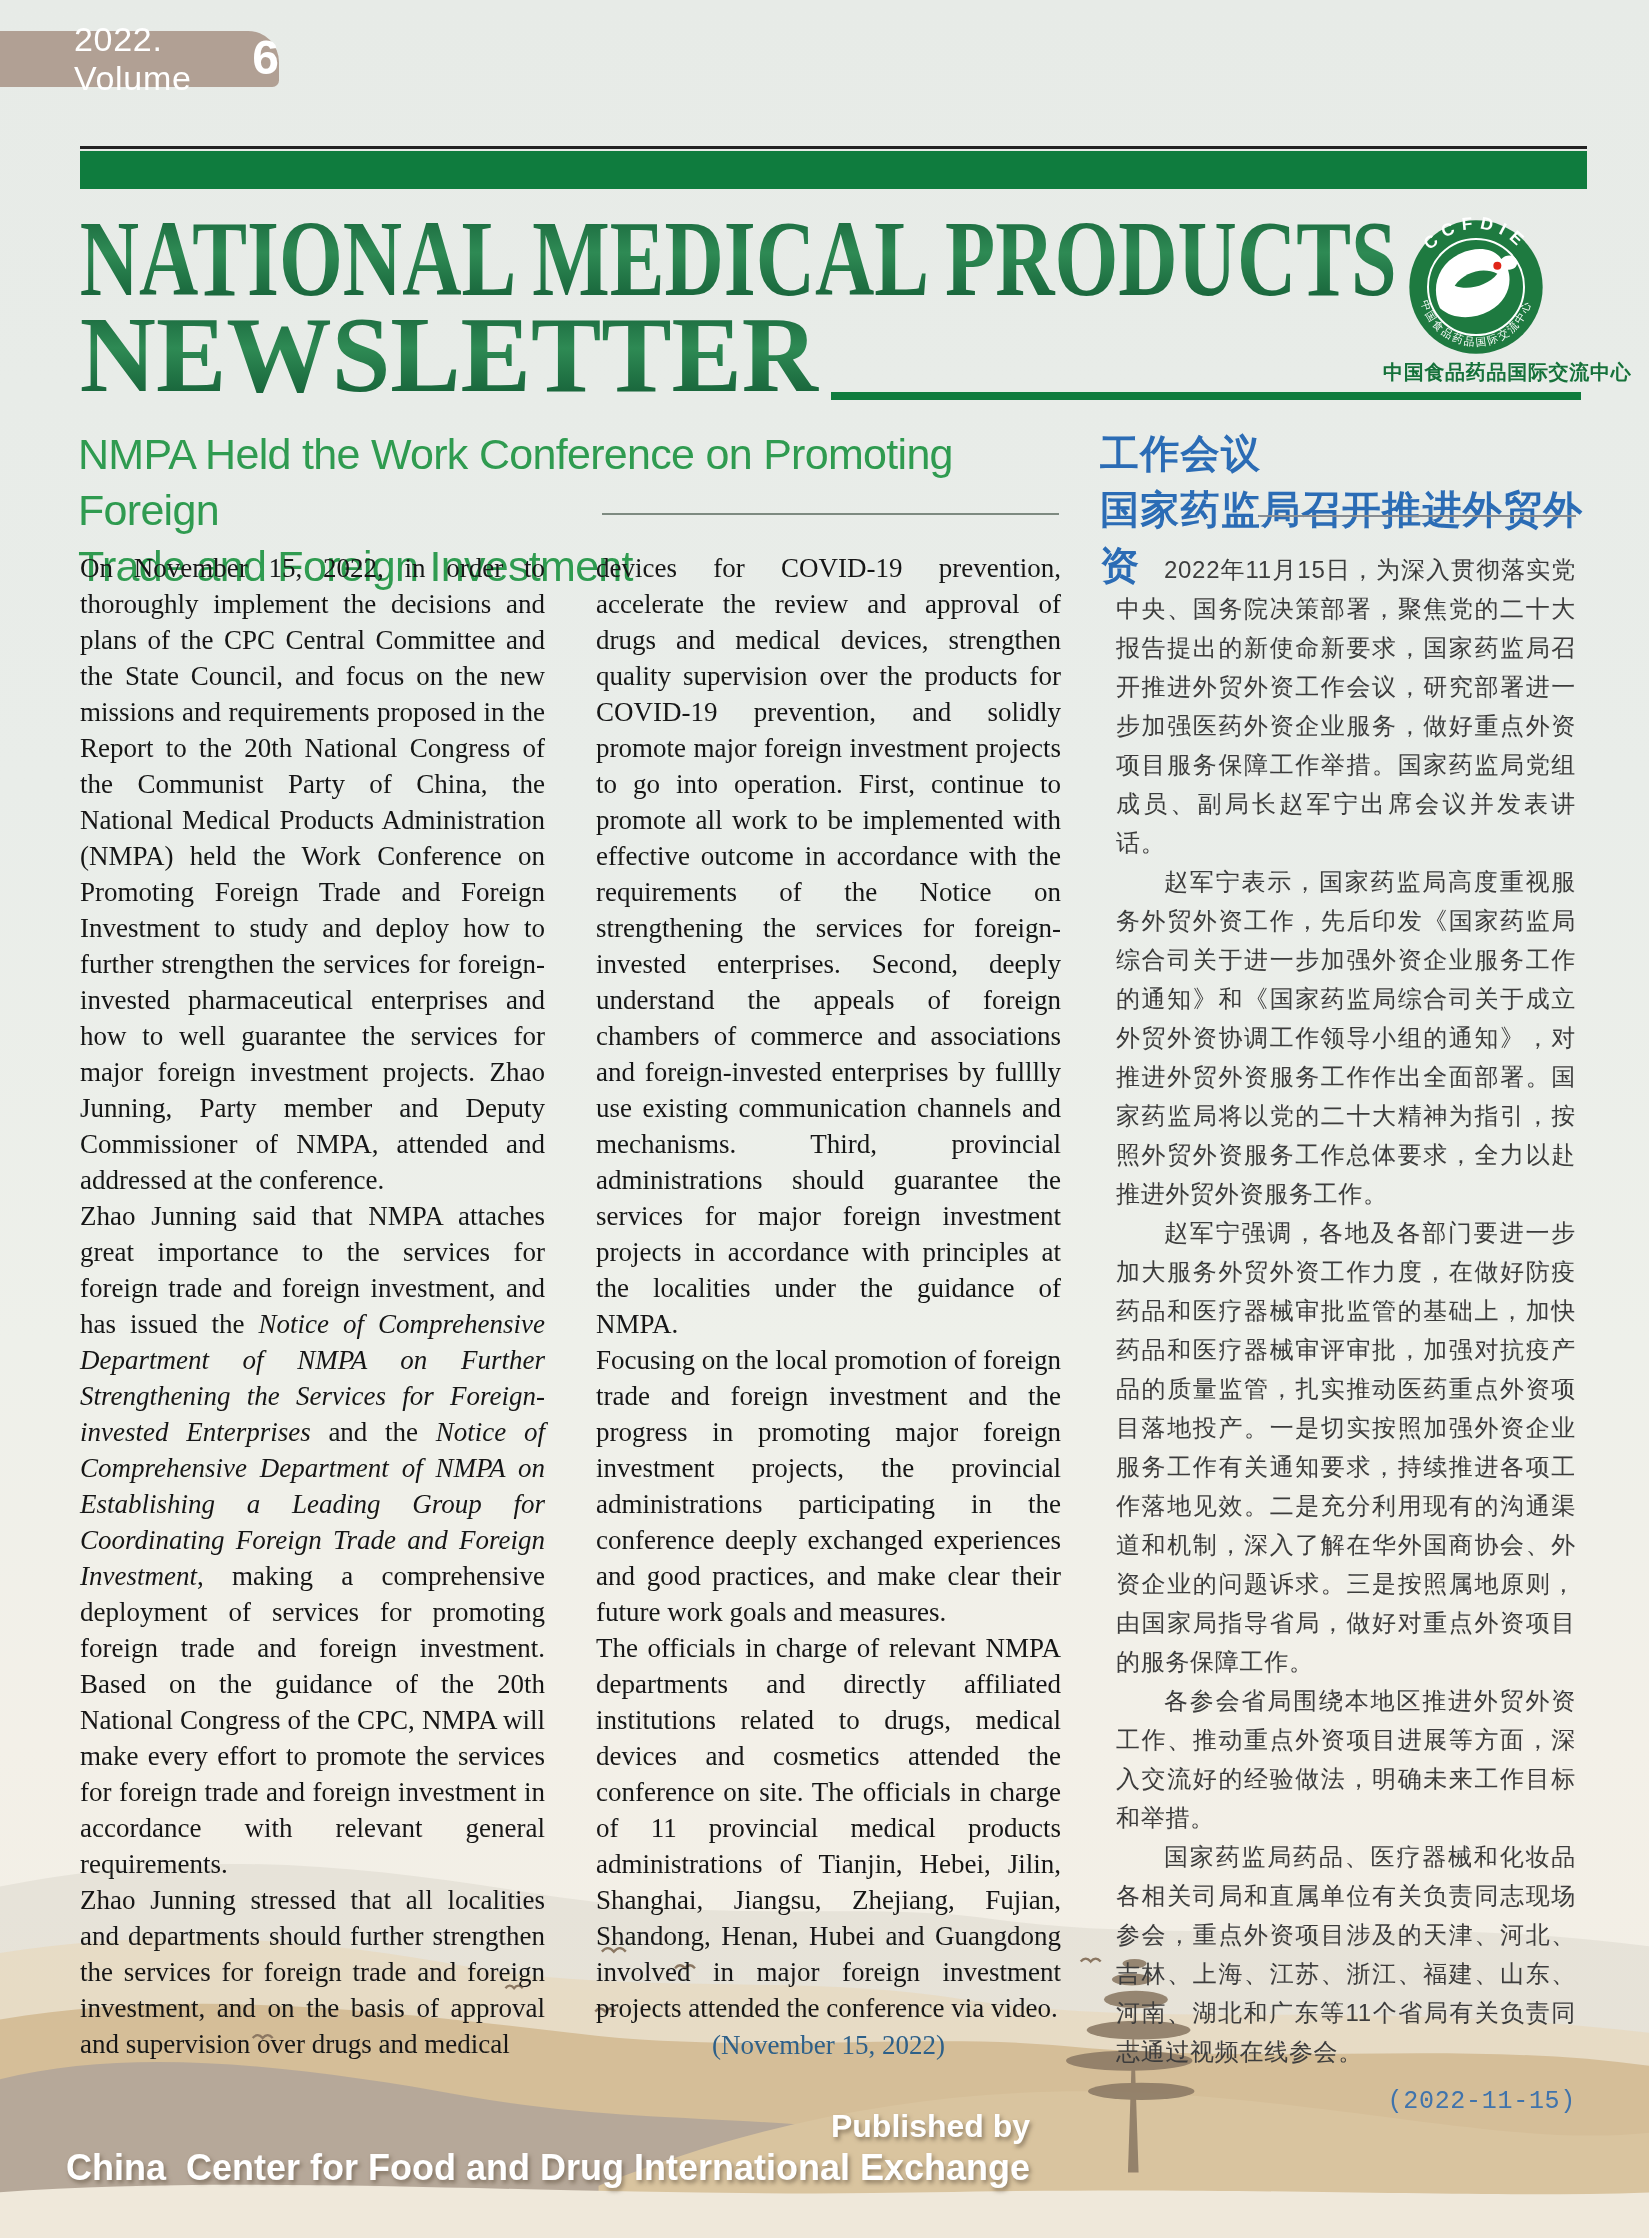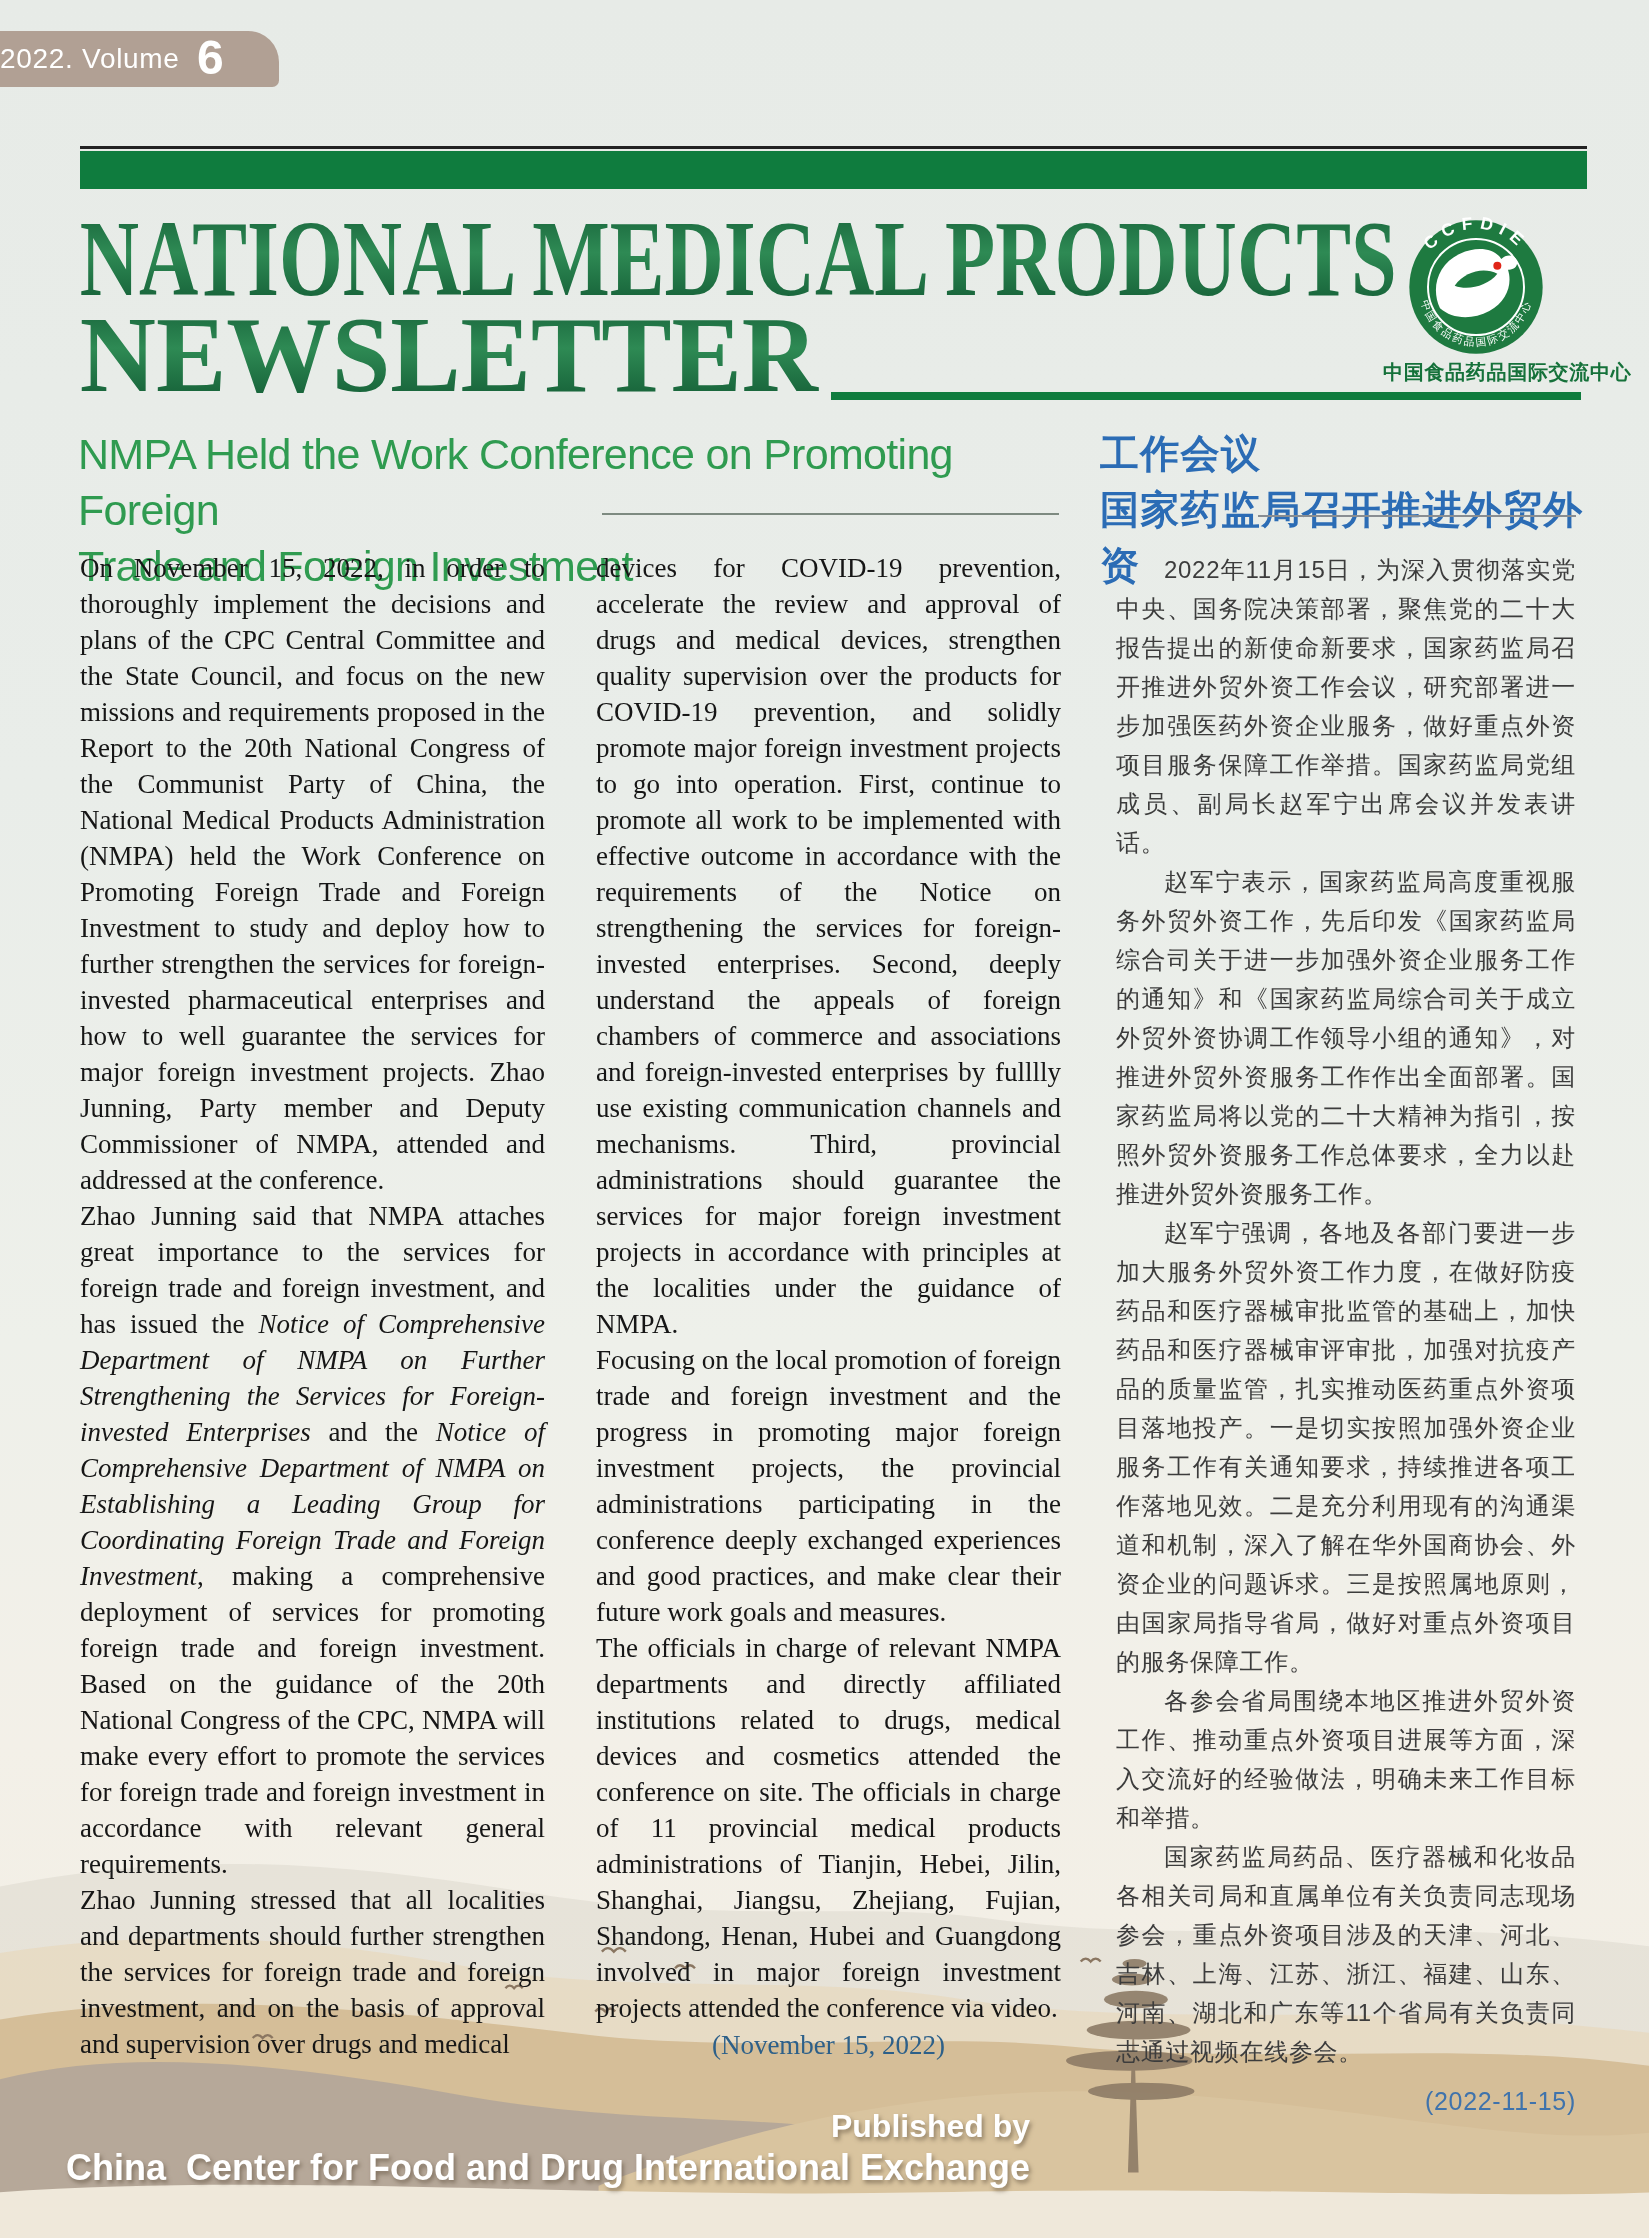--- a/index.html
+++ b/index.html
@@ -11,21 +11,21 @@
     overflow:hidden;
     font-family:"Liberation Serif", serif;
   }
   
   .vol-badge{
     position:absolute;left:0;top:31px;width:279px;height:56px;
     background:#b1a094;border-radius:0 31px 6.6px 0;
     color:#fff;font-family:"Liberation Sans", sans-serif;
     display:flex;align-items:center;
   }
-  .vol-badge .lbl{font-size:28px;letter-spacing:0.7px;}
+  .vol-badge .lbl{font-size:34px;margin-left:74px;letter-spacing:0.7px;}
   .vol-badge .num{font-size:48px;font-weight:bold;margin-left:17.3px;margin-top:-4px;}
   
   .topline{position:absolute;left:80px;top:146px;width:1507px;height:2.7px;background:#222;}
   .greenbar{position:absolute;left:80px;top:151px;width:1507px;height:38px;background:#0f7c3e;}
   
   .masthead-svg{position:absolute;left:0;top:0;}
   .underline-bar{position:absolute;left:831px;top:392px;width:750px;height:8px;background:#0f7c3e;}
   
   .logo-svg{position:absolute;left:1396px;top:207px;}
   .logo-caption{
@@ -50,21 +50,21 @@
   .col{position:absolute;top:550px;z-index:2;}
   .col-en{width:465px;font-size:27px;line-height:36px;color:#161616;text-align:justify;}
   .col-en p{margin:0;}
   .col-en .it{font-style:italic;}
   #col1{left:80px;}
   #col2{left:596px;}
   #col3{left:1116px;width:460px;font-family:"Liberation Sans", sans-serif;
         font-size:24px;line-height:39px;color:#3c3c3c;text-align:justify;letter-spacing:0.7px;}
   #col3 p{margin:0;text-indent:2em;}
   .date-en{margin-top:1.3px;text-align:center;color:#2d6089;font-size:27px;line-height:36px;}
-  .date-zh{margin-top:10.6px;text-align:right;color:#3f73ac;font-size:25px;text-indent:0 !important;}
+  .date-zh{margin-top:10.6px;text-align:right;color:#3f73ac;font-size:25px;text-indent:0 !important;font-family:Liberation Mono, monospace;}
   
   .footer{
     position:absolute;left:66px;top:2106px;z-index:4;
     color:#fff;font-family:"Liberation Sans", sans-serif;font-weight:bold;
     text-shadow:2px 2.7px 4px rgba(95,80,62,.6);
     text-align:right;
   }
   .footer .f1{font-size:32px;line-height:41px;white-space:pre-wrap;}
   .footer .f2{font-size:36px;line-height:41px;white-space:pre-wrap;}
   

